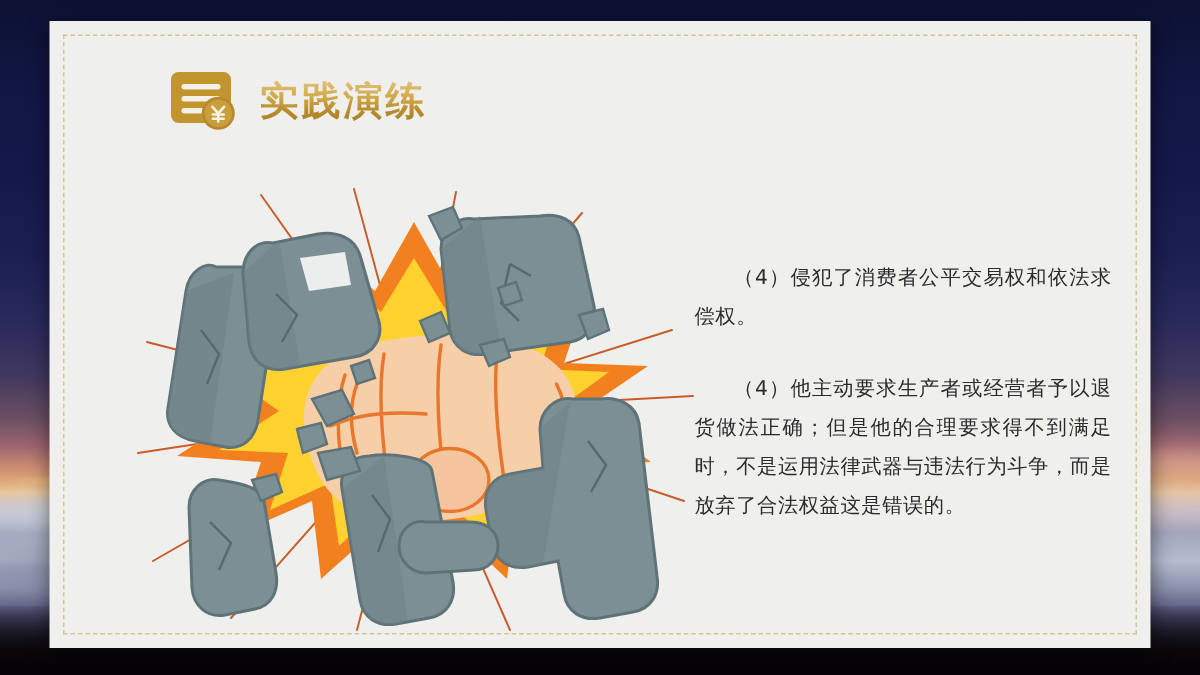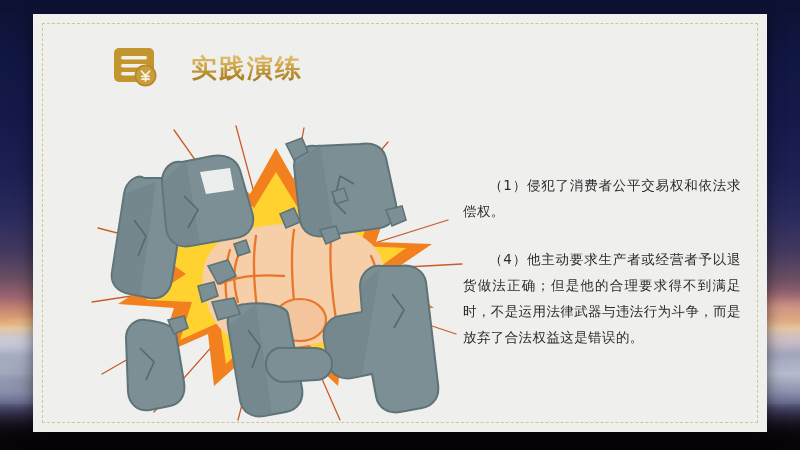--- a/index.html
+++ b/index.html
@@ -120,21 +120,20 @@
     font-size: 26px;
     font-weight: bold;
     letter-spacing: 2px;
     background: linear-gradient(to bottom, #e0c07a 0%, #d3ab4d 35%, #b98d2e 70%, #a87c22 100%);
     -webkit-background-clip: text;
     background-clip: text;
     color: transparent;
     -webkit-text-fill-color: transparent;
     line-height: 1.1;
     white-space: nowrap;
-    margin-left: 18px;
   }
 
   
   .illus {
     position: absolute;
     left: 55px;
     top: 110px;
     width: 380px;
     height: 300px;
   }
@@ -324,18 +323,18 @@
           <path d="M124 178 L146 174 L152 190 L130 196 Z"></path>
           <path d="M80 196 L96 192 L100 204 L86 210 Z"></path>
           <path d="M232 106 L248 102 L252 114 L238 120 Z"></path>
           <path d="M298 86 L314 82 L318 96 L304 102 Z"></path>
           <path d="M244 68 L256 64 L260 76 L248 80 Z"></path>
         </g>
       </svg>
     </div>
 
     <div class="body-col">
-      <p class="para">（1）侵犯了消费者公平交易权和依法求偿权。</p>
+      <p class="para">（4）侵犯了消费者公平交易权和依法求偿权。</p>
       <p class="para">（4）他主动要求生产者或经营者予以退货做法正确；但是他的合理要求得不到满足时，不是运用法律武器与违法行为斗争，而是放弃了合法权益这是错误的。</p>
     </div>
 
   </div>
 </div>
 
 </body></html>

